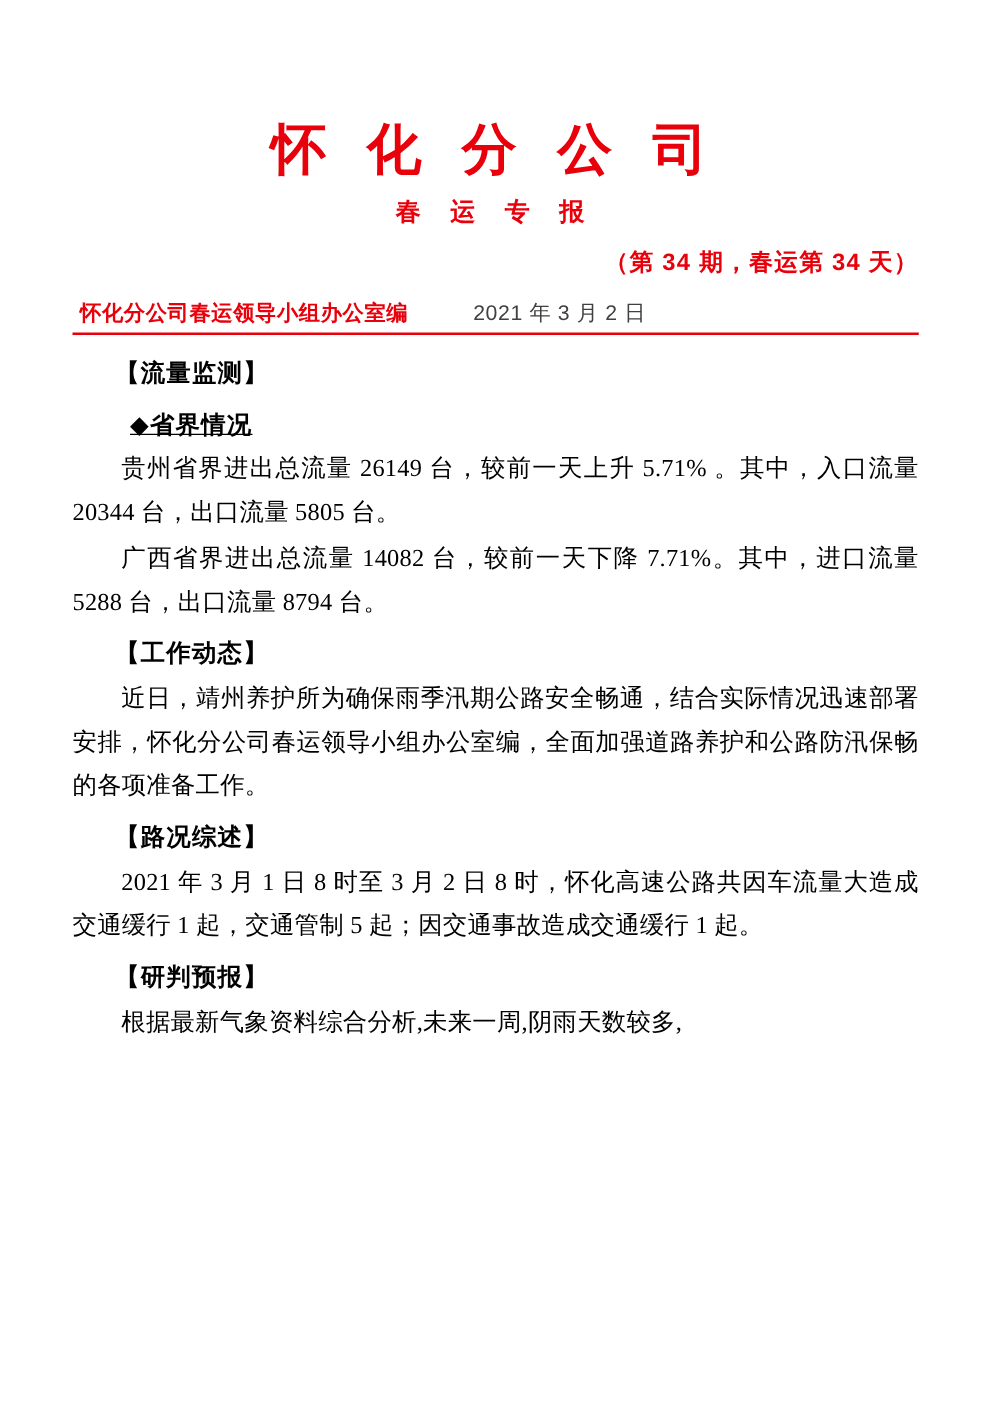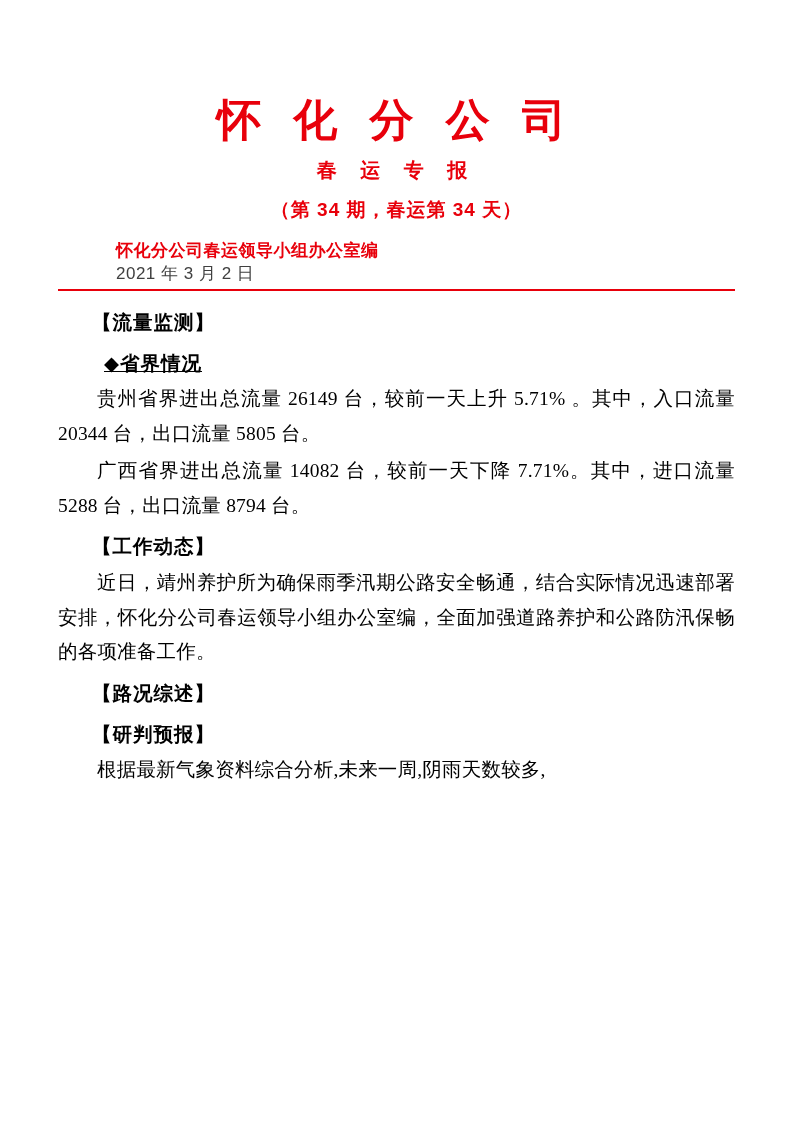--- a/index.html
+++ b/index.html
@@ -37,35 +37,34 @@
     text-align: center;
     color: #e8000b;
     font-weight: bold;
     font-size: 20px;
     letter-spacing: 9px;
     font-family: "Liberation Sans", "DejaVu Sans", sans-serif;
     line-height: 1.3;
     margin-top: 10px;
   }
   .doc-issue {
-    text-align: center;
+    text-align: right;
     color: #e8000b;
     font-weight: bold;
     font-size: 19px;
     font-family: "Liberation Sans", "DejaVu Sans", sans-serif;
     margin-top: 14px;
     letter-spacing: 1px;
   }
   .meta-row {
     margin-top: 16px;
     display: flex;
     align-items: baseline;
     justify-content: flex-start;
     padding: 0 6px 4px 6px;
-    flex-direction: column;
   }
   .meta-unit {
     color: #e8000b;
     font-weight: bold;
     font-size: 17px;
     font-family: "Liberation Sans", "DejaVu Sans", sans-serif;
     letter-spacing: 0.5px;
   }
   .meta-date {
     margin-left: 52px;
@@ -125,18 +124,19 @@
     <div class="section-head">【流量监测】</div>
 
     <div class="section-head diamond">◆省界情况</div>
     <p class="para">贵州省界进出总流量 26149 台，较前一天上升 5.71% 。其中，入口流量 20344 台，出口流量 5805 台。</p>
     <p class="para">广西省界进出总流量 14082 台，较前一天下降 7.71%。其中，进口流量 5288 台，出口流量 8794 台。</p>
 
     <div class="section-head">【工作动态】</div>
     <p class="para">近日，靖州养护所为确保雨季汛期公路安全畅通，结合实际情况迅速部署安排，怀化分公司春运领导小组办公室编，全面加强道路养护和公路防汛保畅的各项准备工作。</p>
 
     <div class="section-head">【路况综述】</div>
+    <p class="para">2021 年 3 月 1 日 8 时至 3 月 2 日 8 时，怀化高速公路共因车流量大造成交通缓行 1 起，交通管制 5 起；因交通事故造成交通缓行 1 起。</p>
 
     <div class="section-head">【研判预报】</div>
     <p class="para">根据最新气象资料综合分析,未来一周,阴雨天数较多,</p>
 
   </div>
 </div>
 
 </body></html>

